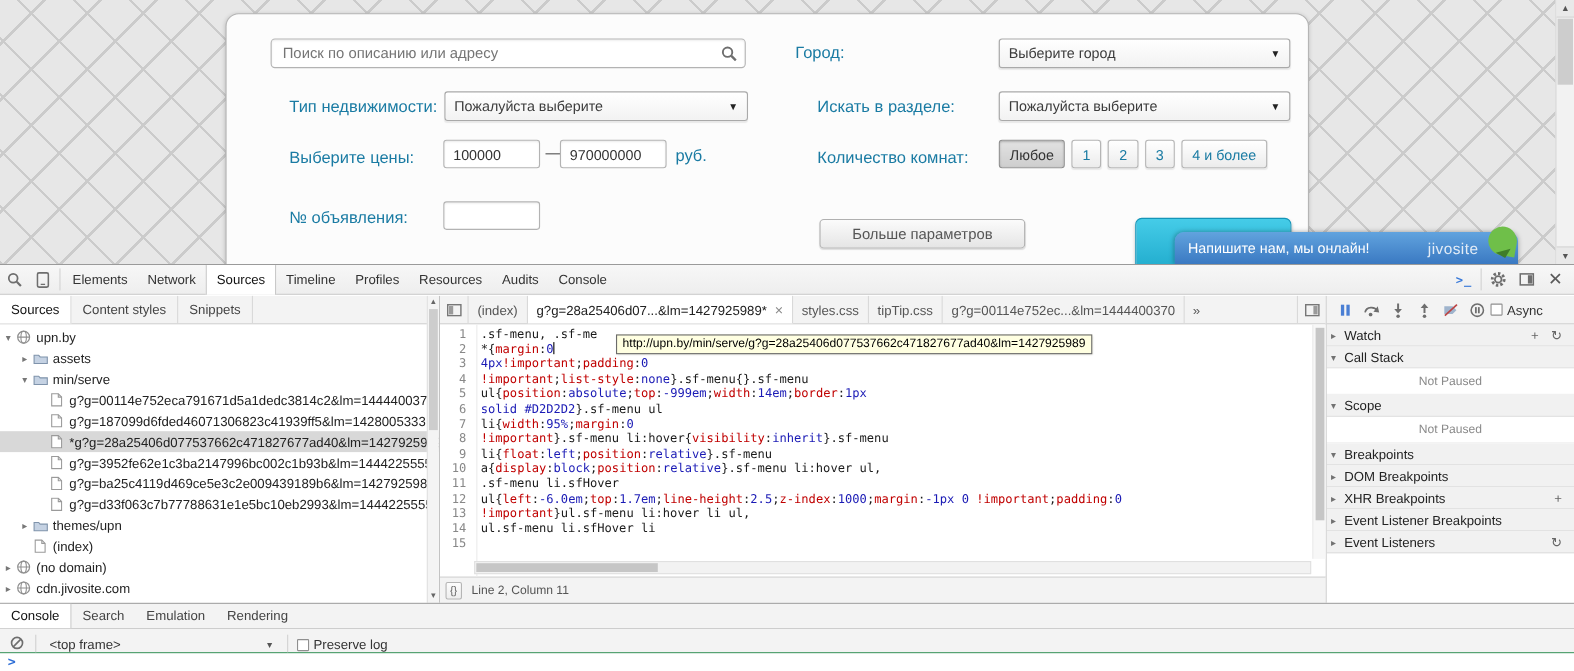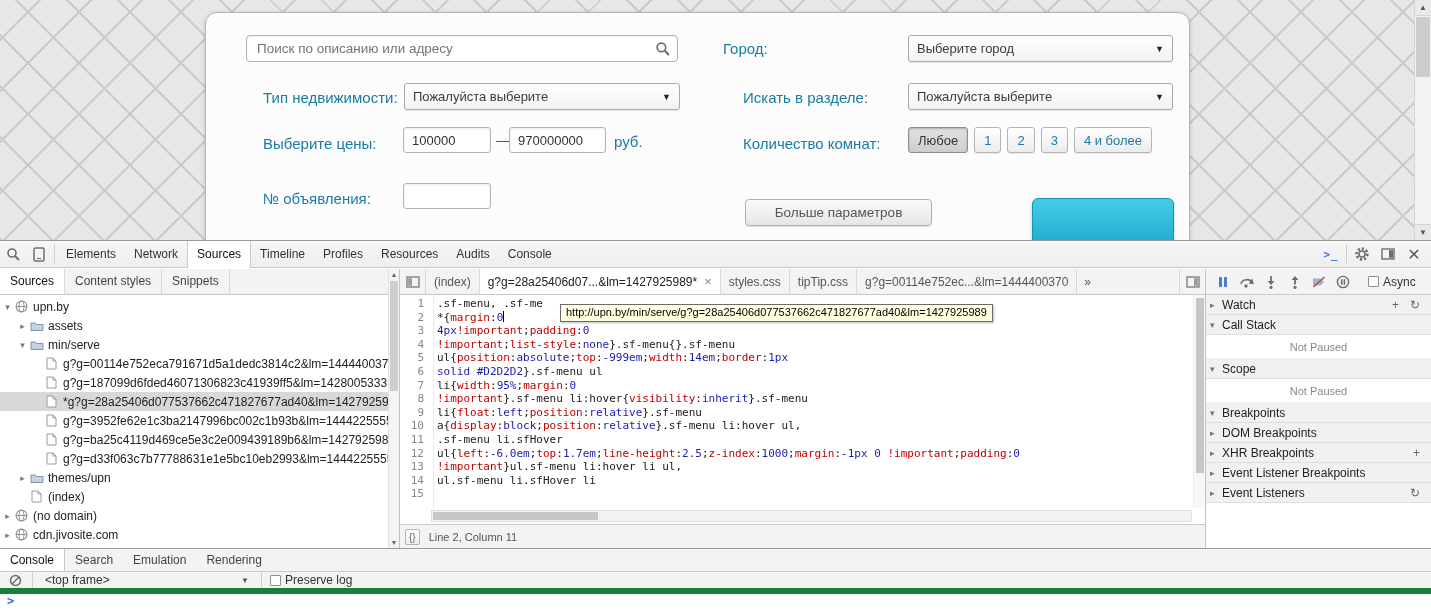--- a/index.html
+++ b/index.html
@@ -100,33 +100,33 @@
   .hscroll{position:absolute;left:31px;right:13px;bottom:2px;height:12px;background:#f2f2f2;border:1px solid #e0e0e0}
   .hscroll .th{position:absolute;left:1px;top:1px;height:8px;width:165px;background:#c6c6c6}
   .vscroll{position:absolute;right:0;top:0;bottom:16px;width:12px;background:#f7f7f7;border-left:1px solid #ececec}
   .vscroll .th{position:absolute;top:3px;left:2px;width:8px;height:82%;background:#c6c6c6}
   .statusbar{height:24px;background:#f3f3f3;border-top:1px solid #c9c9c9;display:flex;align-items:center;font-size:11px;color:#555;padding-left:5px;gap:9px;flex:none}
   .pp{border:1px solid #b5b5b5;border-radius:2px;background:linear-gradient(#fdfdfd,#eee);font-size:10px;color:#666;padding:0 3px;height:16px;line-height:15px;cursor:default}
 
   .dt-right{width:225px;display:flex;flex-direction:column;font-size:12px;overflow:hidden;flex:none}
   .dbg-toolbar{height:26px;border-bottom:1px solid #c9c9c9;background:#f3f3f3;display:flex;align-items:center;padding-left:5px;white-space:nowrap;overflow:hidden;flex:none}
   .dbg-btn{width:24px;height:24px;display:flex;align-items:center;justify-content:center;flex:none;cursor:default}
-  .async{display:flex;align-items:center;margin-left:13px;color:#333;flex:none}
+  .async{display:flex;align-items:center;color:#333;flex:none}
   .cb{width:11px;height:11px;border:1px solid #8f8f8f;background:#fff;border-radius:1px;margin-right:4px;flex:none}
   .dbg-h{height:20px;display:flex;align-items:center;border-bottom:1px solid #dedede;background:#f1f1f1;padding:0 4px;color:#222;cursor:default}
   .dbg-arrow{width:12px;font-size:9px;color:#727272}
   .dbg-acts{margin-left:auto;display:flex;gap:11px;padding-right:7px;color:#666}
   .dbg-act{font-size:12px;cursor:default}
   .dbg-c{height:24px;display:flex;align-items:center;justify-content:center;color:#8a8a8a;border-bottom:1px solid #f0f0f0;background:#fff;font-size:11px;}
 
   .drawer{position:absolute;left:0;right:0;bottom:0;height:62px;border-top:1px solid #999;background:#fff;display:flex;flex-direction:column}
   #drawer-tabs{height:23px;background:#f3f3f3;border-bottom:1px solid #c9c9c9;display:flex;align-items:stretch;font-size:12px;color:#444}
   .dr-tab{padding:0 10px;display:flex;align-items:center;cursor:default}
   .dr-tab.active{background:#fff;border-right:1px solid #c9c9c9;color:#111}
-  .drawer-filter{height:22px;background:#f3f3f3;border-bottom:6px solid #15803d;display:flex;align-items:center;padding:0 6px;font-size:12px;color:#333;gap:8px;flex:none}
+  .drawer-filter{height:22px;background:#f3f3f3;border-bottom:1px solid #15803d;display:flex;align-items:flex-end;padding:0 6px;font-size:12px;color:#333;gap:8px;flex:none}
   .frame-select{width:212px;display:flex;align-items:center;justify-content:space-between;padding:0 4px;cursor:default}
   .frame-select .car{font-size:8px;color:#555}
   .fsep{width:1px;height:16px;background:#d2d2d2}
   .pl{display:flex;align-items:center;cursor:default}
   .console-body{flex:1;position:relative;background:#fff}
   .prompt{position:absolute;left:7px;top:0;color:#2f6fd6;font-family:"DejaVu Sans Mono",monospace;font-weight:bold;font-size:12px}
 </style>
 </head>
 <body>
 
@@ -178,20 +178,25 @@
           <div class="room-btn">4 и более</div>
         </div>
 
       <div class="f-label" style="left:57px;top:177px">№ объявления:</div>
       <input class="f-input" style="left: 197px; top: 170px; width: 88px; height: 26px;">
 
       <div class="btn-more">Больше параметров</div>
       <div class="btn-find"></div>
     </div>
 
+    <div class="chat">
+      <span class="chat-text">Напишите нам, мы онлайн!</span>
+      <span class="brand">jivosite</span>
+      <span class="leaf"></span>
+    </div>
 
     <div class="page-sb">
       <div class="sb-btn up">▲</div>
       <div class="th"></div>
       <div class="sb-btn dn">▼</div>
     </div>
   </div>
 
   <div class="devtools">
 

